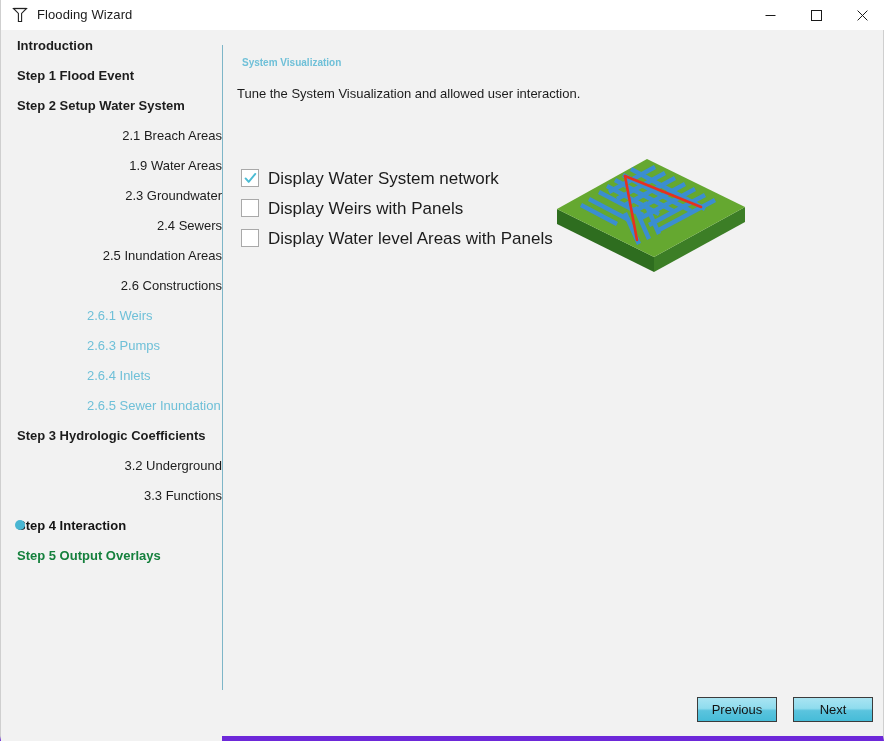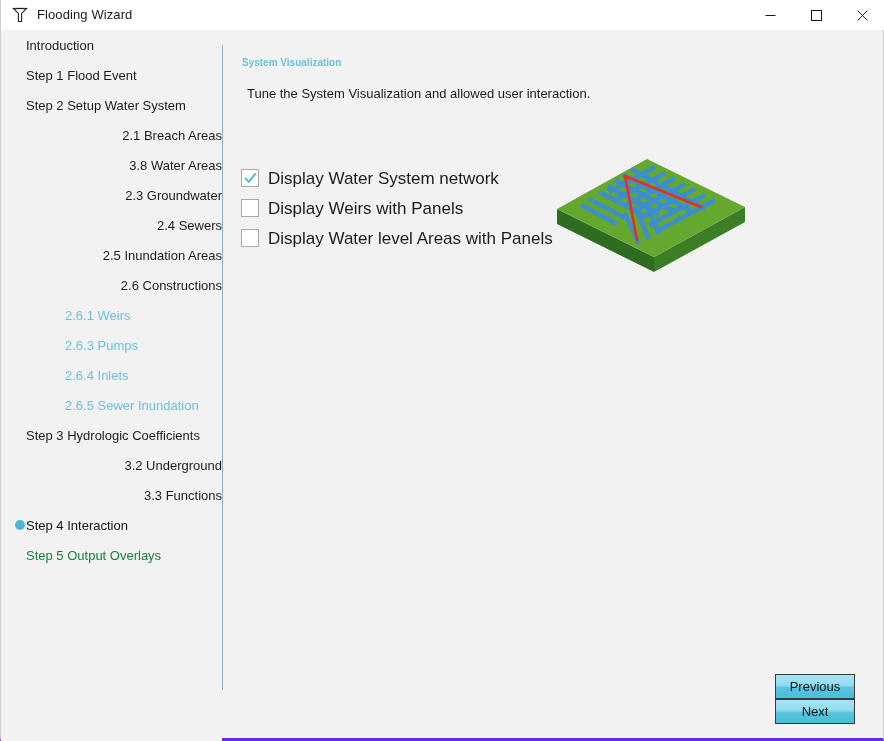--- a/index.html
+++ b/index.html
@@ -17,21 +17,21 @@
     -webkit-font-smoothing: antialiased;
   }
 
   .window {
     position: relative;
     width: 884px;
     height: 741px;
     background: #f2f2f2;
     border-left: 1px solid #cfcfcf;
     border-right: 1px solid #cfcfcf;
-    border-bottom: 3px solid #6d28d9;
+    border-bottom: 5px solid #6d28d9;
   }
 
   
   .titlebar {
     position: absolute;
     top: 0; left: 0;
     width: 884px;
     height: 30px;
     background: #ffffff;
     display: flex;
@@ -88,23 +88,23 @@
     height: 30px;
     display: flex;
     align-items: center;
     font-size: 13px;
     white-space: nowrap;
     cursor: default;
   }
 
   .nav-item .lbl { line-height: 1; }
 
-  .nav-item.lvl0 { padding-left: 25px; }
+  .nav-item.lvl0 { padding-left: 16px; font-weight: bold; }
   .nav-item.lvl1 { padding-left: 44px; justify-content: flex-end; }
-  .nav-item.lvl2 { padding-left: 64px; }
+  .nav-item.lvl2 { padding-left: 86px; }
 
   .nav-item.state-normal .lbl  { color: #1c1c1c; }
   .nav-item.state-link .lbl    { color: #6fc0d8; }
   .nav-item.state-active .lbl  { color: #141414; }
   .nav-item.state-disabled .lbl{ color: #15803d; }
 
   .bullet {
     position: absolute;
     left: 14px;
     top: 50%;
@@ -137,21 +137,21 @@
     position: absolute;
     left: 19px;
     top: 27px;
     font-size: 10px;
     font-weight: bold;
     color: #6fc0d8;
   }
 
   .content-sub {
     position: absolute;
-    left: 24px;
+    left: 14px;
     top: 56px;
     font-size: 13px;
     color: #1c1c1c;
   }
 
   .checklist {
     position: absolute;
     left: 18px;
     top: 133px;
   }
@@ -187,25 +187,24 @@
     position: absolute;
     left: 324px;
     top: 115px;
     width: 210px;
     height: 145px;
   }
 
   
   .footer {
     position: absolute;
-    right: 28px;
+    right: 10px;
     bottom: 14px;
     display: flex;
-    gap: 0;
-    flex-direction: column;
+    gap: 16px;
   }
 
   .wiz-btn {
     width: 80px;
     height: 25px;
     font-family: "Liberation Sans", sans-serif;
     font-size: 13px;
     color: #121212;
     border: 1px solid #3c3c3c;
     background: linear-gradient(to bottom, #a9e4f2 0%, #8fdcee 45%, #5bc4de 55%, #46bcd8 100%);
@@ -253,21 +252,21 @@
       <div class="nav-item lvl0 state-normal">
         <span class="lbl">Step 1 Flood Event</span>
       </div>
       <div class="nav-item lvl0 state-normal">
         <span class="lbl">Step 2 Setup Water System</span>
       </div>
       <div class="nav-item lvl1 state-normal">
         <span class="lbl">2.1 Breach Areas</span>
       </div>
       <div class="nav-item lvl1 state-normal">
-        <span class="lbl">3.8 Water Areas</span>
+        <span class="lbl">1.9 Water Areas</span>
       </div>
       <div class="nav-item lvl1 state-normal">
         <span class="lbl">2.3 Groundwater</span>
       </div>
       <div class="nav-item lvl1 state-normal">
         <span class="lbl">2.4 Sewers</span>
       </div>
       <div class="nav-item lvl1 state-normal">
         <span class="lbl">2.5 Inundation Areas</span>
       </div>

